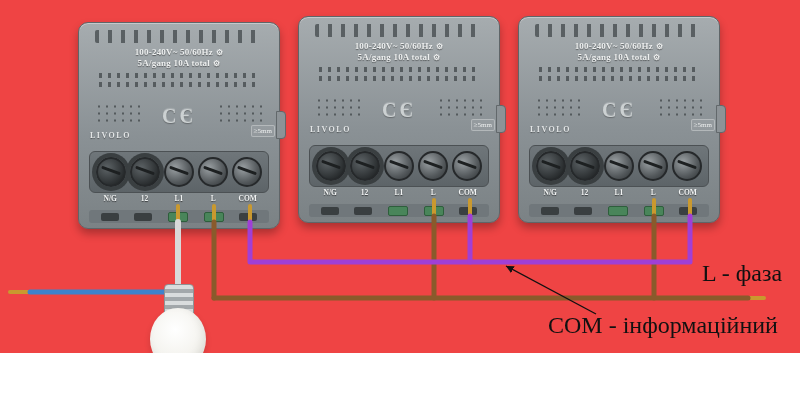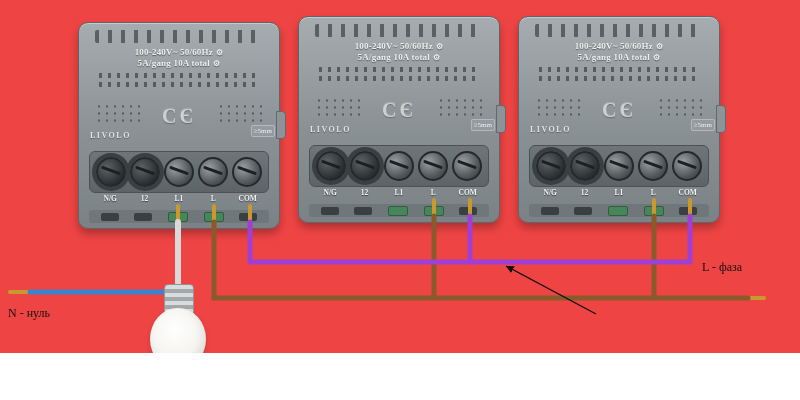--- a/index.html
+++ b/index.html
@@ -63,21 +63,21 @@
   
   .lamp{position:absolute;left:150px;top:284px;width:56px;height:94px;z-index:3;}
   .socket{position:absolute;left:14px;top:0;width:28px;height:32px;border-radius:4px 4px 6px 6px;
           background:repeating-linear-gradient(180deg,#d9dcdd 0 4px,#a3a8ab 4px 8px);
           border:1px solid #8e9396;}
   .globe{position:absolute;left:0;top:24px;width:56px;height:62px;border-radius:50%;
          background:radial-gradient(circle at 45% 35%,#ffffff,#f3f2ed 60%,#e4e2da);
          box-shadow:inset -3px -4px 8px rgba(0,0,0,.08),0 3px 6px rgba(0,0,0,.14);}
 
   
-  .lbl{position:absolute;z-index:4;font-size:12px;color:#111;}
+  .lbl{position:absolute;z-index:4;font-size:24px;color:#111;}
   #lbl-n{left:8px;top:306px;}
   #lbl-l{left:702px;top:260px;}
   #lbl-com{left:548px;top:312px;}
 </style>
 </head>
 <body>
 
 <div class="stage">
   <div id="modules">
   <div class="module m1">
@@ -232,15 +232,15 @@
     </g>
 
     <path d="M596 314 L506 266" stroke="#111111" stroke-width="1.3" fill="none" marker-end="url(#arrow)"></path>
   </svg>
 
   <div class="lamp">
     <div class="socket"></div>
     <div class="globe"></div>
   </div>
 
-  <div class="lbl" id="lbl-n">N - нуль</div>
   <div class="lbl" id="lbl-l">L - фаза</div>
+  <div class="lbl" id="lbl-com">COM - інформаційний</div>
 </div>
 
 </body></html>

